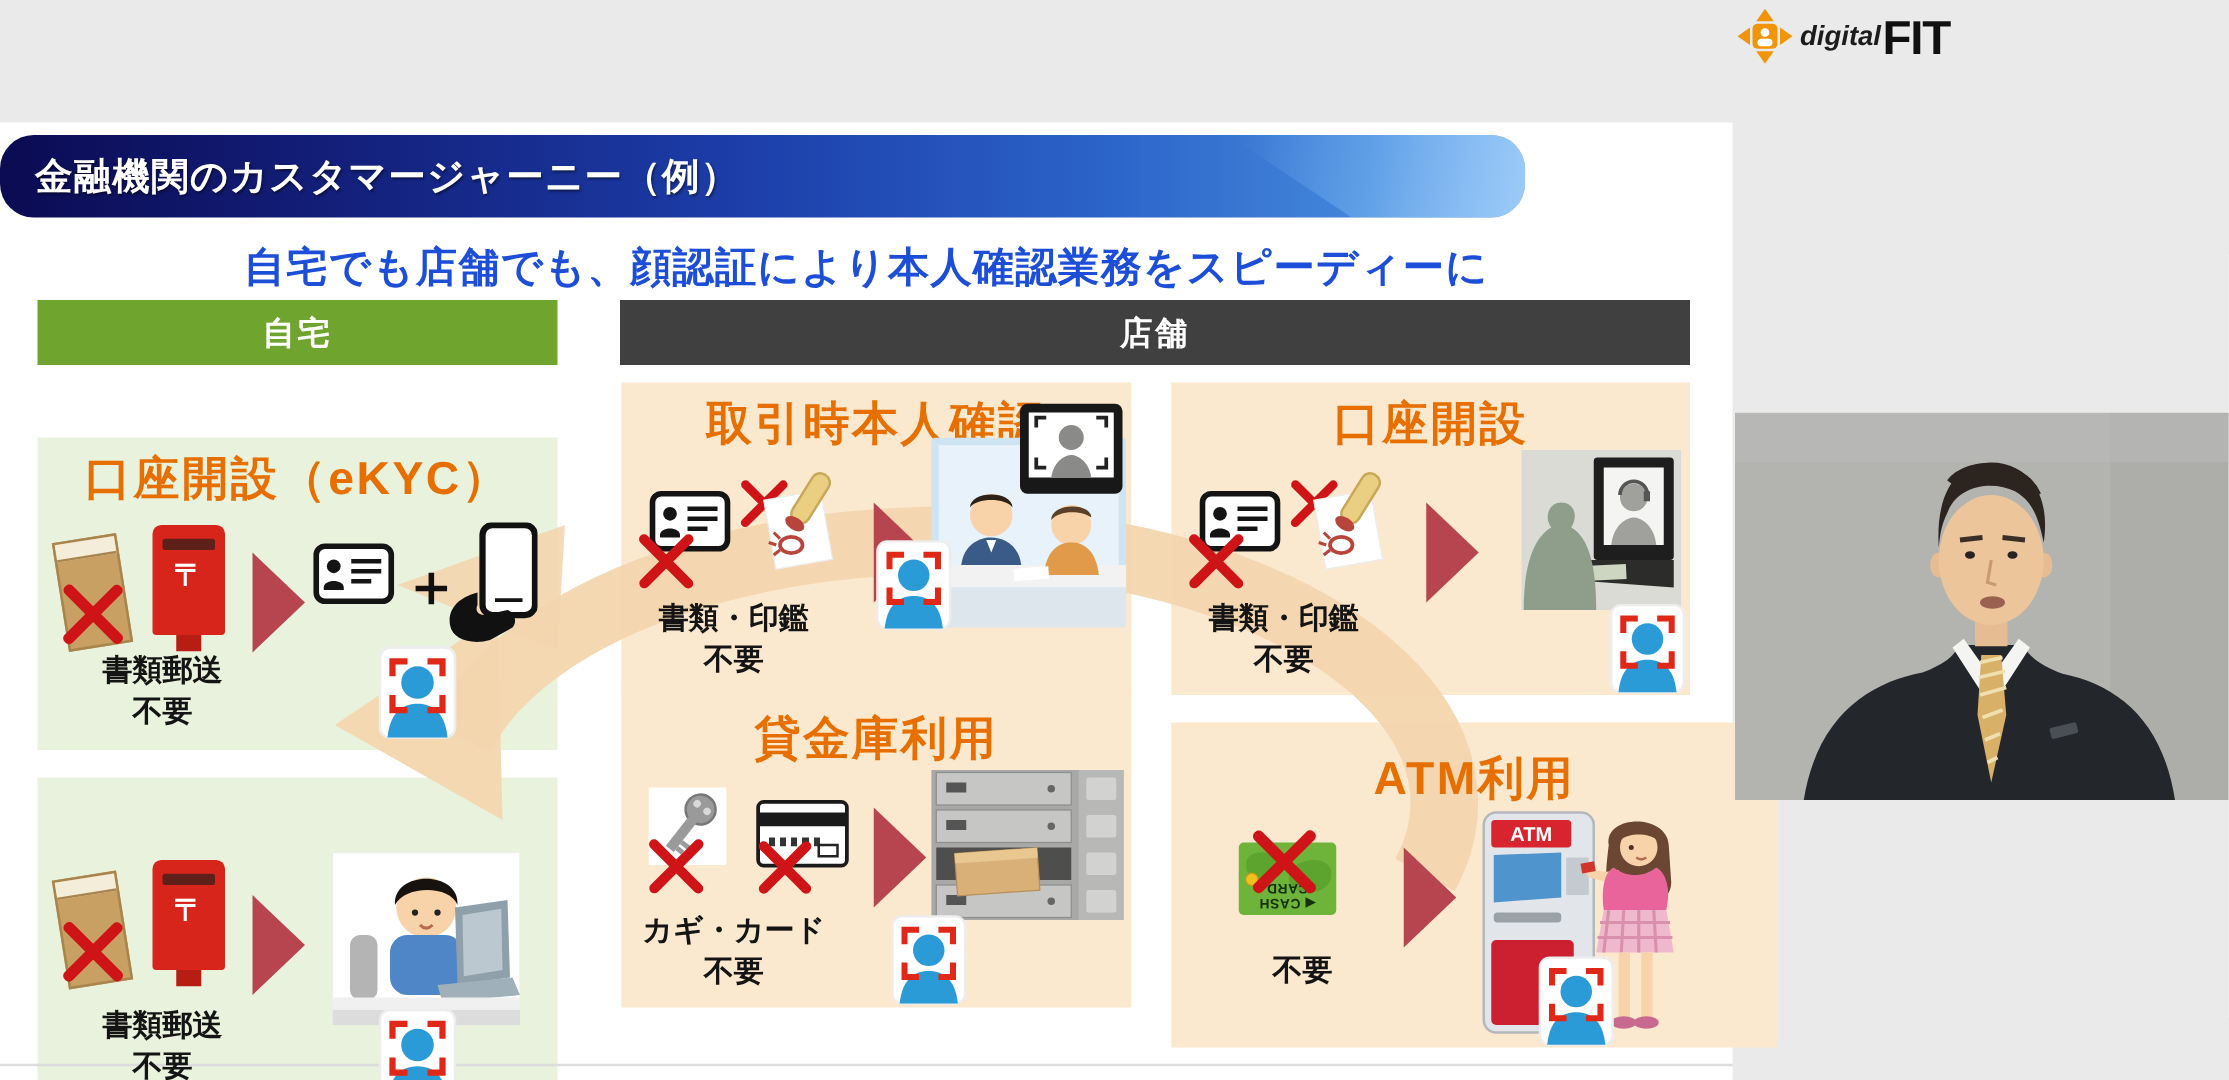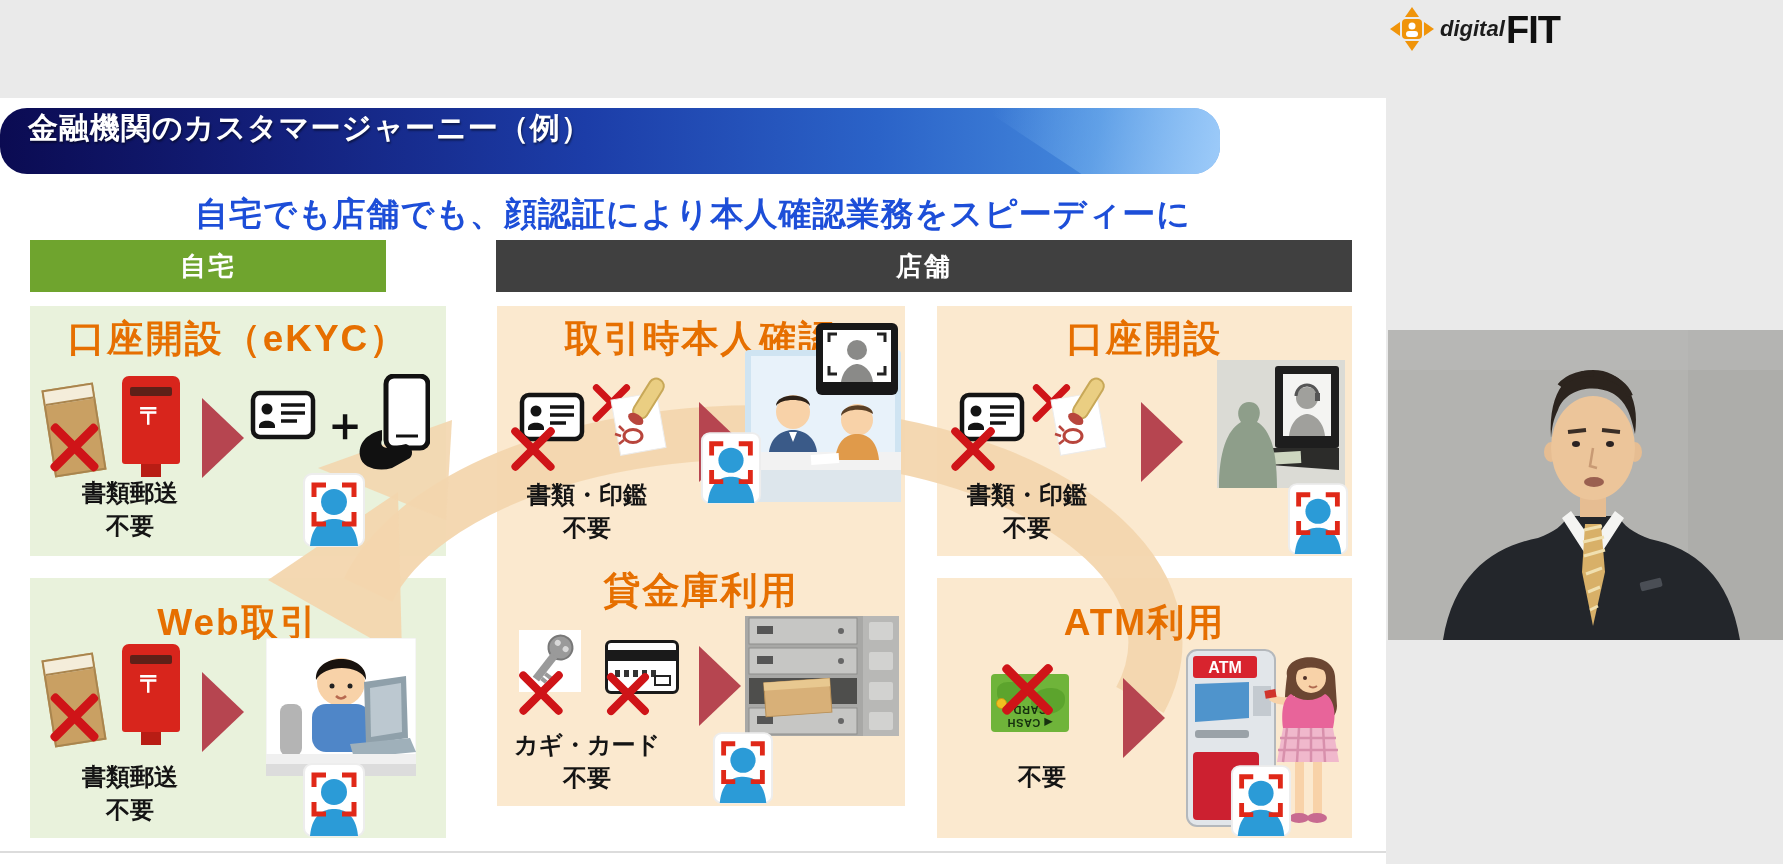--- a/index.html
+++ b/index.html
@@ -5,41 +5,41 @@
   * { margin:0; padding:0; box-sizing:border-box; }
   html,body { width:1783px; height:864px; }
   body { position:relative; overflow:hidden; background:#eaeaea;
          font-family:"Liberation Sans","DejaVu Sans",sans-serif; }
 
   
   .slide-bg { position:absolute; left:0; top:98px; width:1386px; height:766px; background:#ffffff; }
 
   .titlebar { position:absolute; left:0; top:108px; width:1220px; height:66px;
     background:linear-gradient(90deg,#0b0b52 0%,#131f7a 22%,#1c3da8 48%,#2b63c8 72%,#4488dc 90%,#66a4e8 100%);
-    display:flex; align-items:flex-start; overflow:hidden;border-radius:27px; }
+    display:flex; align-items:center; overflow:hidden;border-radius:27px; }
   .titlebar .swoosh { position:absolute; right:0; top:0; width:330px; height:100%;
     background:linear-gradient(102deg, rgba(255,255,255,0) 30%, rgba(120,180,240,.55) 62%, rgba(160,205,250,.95) 100%);
     clip-path:polygon(28% 0,100% 0,100% 100%,58% 100%); }
   .titlebar .title { position:relative; padding-left:28px; color:#ffffff; font-size:30px;
     font-weight:700; letter-spacing:1px; text-shadow:1px 2px 2px rgba(0,0,0,.45); }
 
   .subtitle { position:absolute; left:0; top:192px; width:1386px; text-align:center;
     font-size:33px; font-weight:700; color:#1d4ed8; letter-spacing:1px; }
 
   .colhdr { position:absolute; top:240px; height:52px; display:flex; align-items:center;
     justify-content:center; color:#fff; font-size:26px; font-weight:700; letter-spacing:2px; }
-  .colhdr.home  { left:30px;  width:356px; background:#6fa42e;align-items:center; }
+  .colhdr.home  { left:30px;  width:416px; background:#6fa42e;align-items:center; }
   .colhdr.store { left:496px; width:856px; background:#404040; }
 
   
   .swirl { position:absolute; left:0; top:0; width:1783px; height:864px; z-index:1; pointer-events:none; }
 
   
   .panel { position:absolute; }
-  .panel.green { background:#e9f2dc; }
+  .panel.green { background:#e9f2dc;margin-top:44px; }
   .panel.cream { background:#fbe9cf; }
   .panel > * { position:absolute; z-index:2; }
   .p-heading { left:0; right:0; top:8px; text-align:center; font-size:37px; font-weight:700;
     color:#e66f00; letter-spacing:2px; }
   .p-heading.low { top:20px; }
   .skip { text-align:center; font-size:24px; font-weight:600; line-height:33px; color:#141414; }
 
   
   .arrow { width:0; height:0; border-top:40px solid transparent; border-bottom:40px solid transparent;
     border-left:42px solid #b64550; }
@@ -244,21 +244,20 @@
     <polygon points="46,88 122,88 122,110 40,104" fill="#2c2c2a"></polygon>
     <rect x="50" y="92" width="34" height="12" fill="#cdd6c0" transform="rotate(-3 67 98)"></rect>
     <path d="M2 128 C2 92 10 70 24 62 C18 54 22 42 32 42 C42 42 46 52 40 62 C54 70 60 92 60 128 Z" fill="#8e9e8a"></path>
   </svg>
   <svg style="left:350px;top:176px" width="62" height="74" viewBox="0 0 64 76">
       <use href="#sym-face"></use>
     </svg>
 </div>
 
 <div class="panel green" style="left:30px;top:578px;width:416px;height:260px">
-  <div class="p-heading low">Web取引</div>
   <div class="envelope" style="left:18px;top:78px">
       <div class="flap"></div>
     </div>
   <span class="xmark" style="left:14px;top:110px;width:58px;height:58px"></span>
   <div class="postbox" style="left:92px;top:66px">
     <div class="pb-slot"></div>
       <span class="pb-mark">〒</span>
       <div class="pb-base"></div>
   </div>
   <div class="skip" style="left:30px;top:182px;width:140px">
@@ -337,21 +336,21 @@
         <rect x="124" y="36" width="24" height="18" rx="2"></rect>
         <rect x="124" y="66" width="24" height="18" rx="2"></rect>
         <rect x="124" y="96" width="24" height="18" rx="2"></rect>
       </g>
   </svg>
   <svg style="left:215px;top:184px" width="62" height="76" viewBox="0 0 64 76">
       <use href="#sym-face"></use>
     </svg>
 </div>
 
-<div class="panel cream" style="left:937px;top:578px;width:415px;height:260px">
+<div class="panel cream" style="left:937px;top:578px;width:485px;height:260px">
   <div class="p-heading low">ATM利用</div>
   <div class="cashcard" style="left:54px;top:96px">
     <div class="blob1"></div>
       <div class="blob2"></div>
       <div class="chip"></div>
     <div class="cc-label"><span>◀</span> <span>CASH CARD</span></div>
   </div>
   <span class="xmark" style="left:58px;top:80px;width:62px;height:62px"></span>
   <div class="skip" style="left:20px;top:182px;width:170px">
       <div>不要</div>

